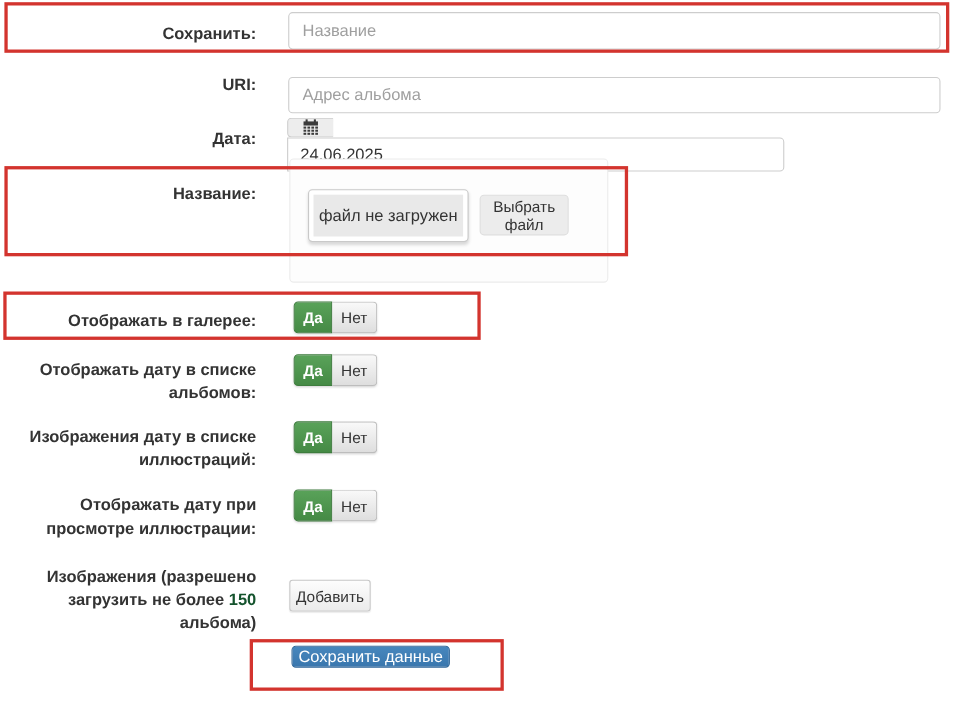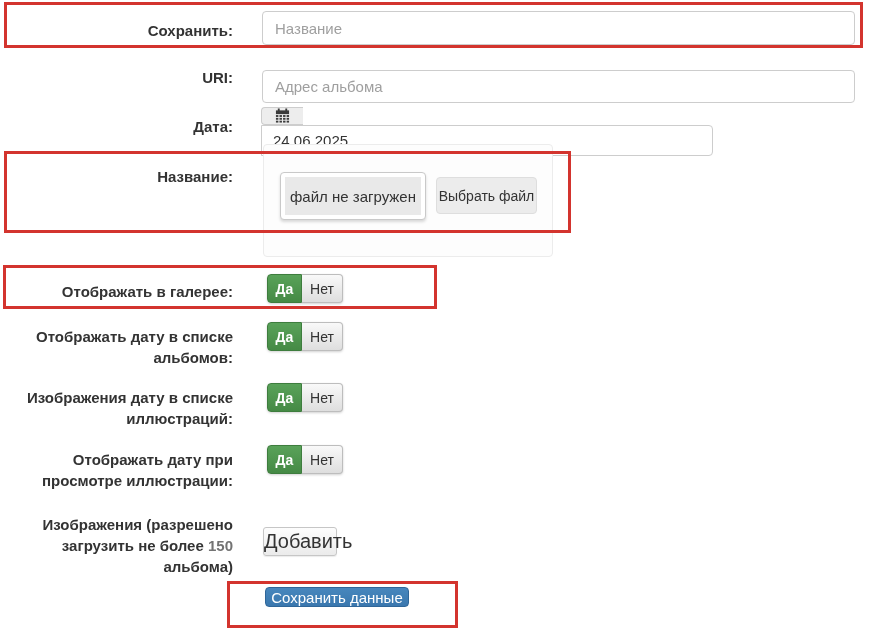--- a/index.html
+++ b/index.html
@@ -90,21 +90,21 @@
     width: 100%; height: 100%;
     background: #e9e9e9;
     display: flex; align-items: center; justify-content: center;
     font-size: 15px;
     color: #333;
     white-space: nowrap;
   }
   .choose-btn {
     position: absolute;
     left: 436px; top: 177px;
-    width: 101px; height: 37px;
+    width: 81px; height: 37px;
     background: #ececec;
     border: 1px solid #dedede;
     border-radius: 4px;
     font-family: "Liberation Sans", sans-serif;
     font-size: 14px;
     color: #333;
     cursor: pointer;
   }
 
   
@@ -132,32 +132,32 @@
   .seg-no {
     width: 41px;
     background: linear-gradient(#f9f9f9, #dedede);
     border: 1px solid #bdbdbd;
     border-left: none;
     border-radius: 0 4px 4px 0;
     color: #333;
   }
   .t1 { top: 274px; } .t2 { top: 322px; } .t3 { top: 383px; } .t4 { top: 445px; }
 
-  .limit { color: #737373; }
+  .limit { color: #14532d; }
 
   .add-btn {
     position: absolute;
     left: 263px; top: 527px;
     width: 74px; height: 29px;
     background: linear-gradient(#fdfdfd, #ebebeb);
     border: 1px solid #c6c6c6;
     border-radius: 3px;
     box-shadow: 0 1px 1px rgba(0,0,0,0.08);
     font-family: "Liberation Sans", sans-serif;
-    font-size: 20px;
+    font-size: 14px;
     color: #333;
     cursor: pointer;
   }
 
   .save-btn {
     position: absolute;
     left: 265px; top: 587px;
     width: 144px; height: 20px;
     background: linear-gradient(#4787bd, #3a77ae);
     border: 1px solid #2f6699;

